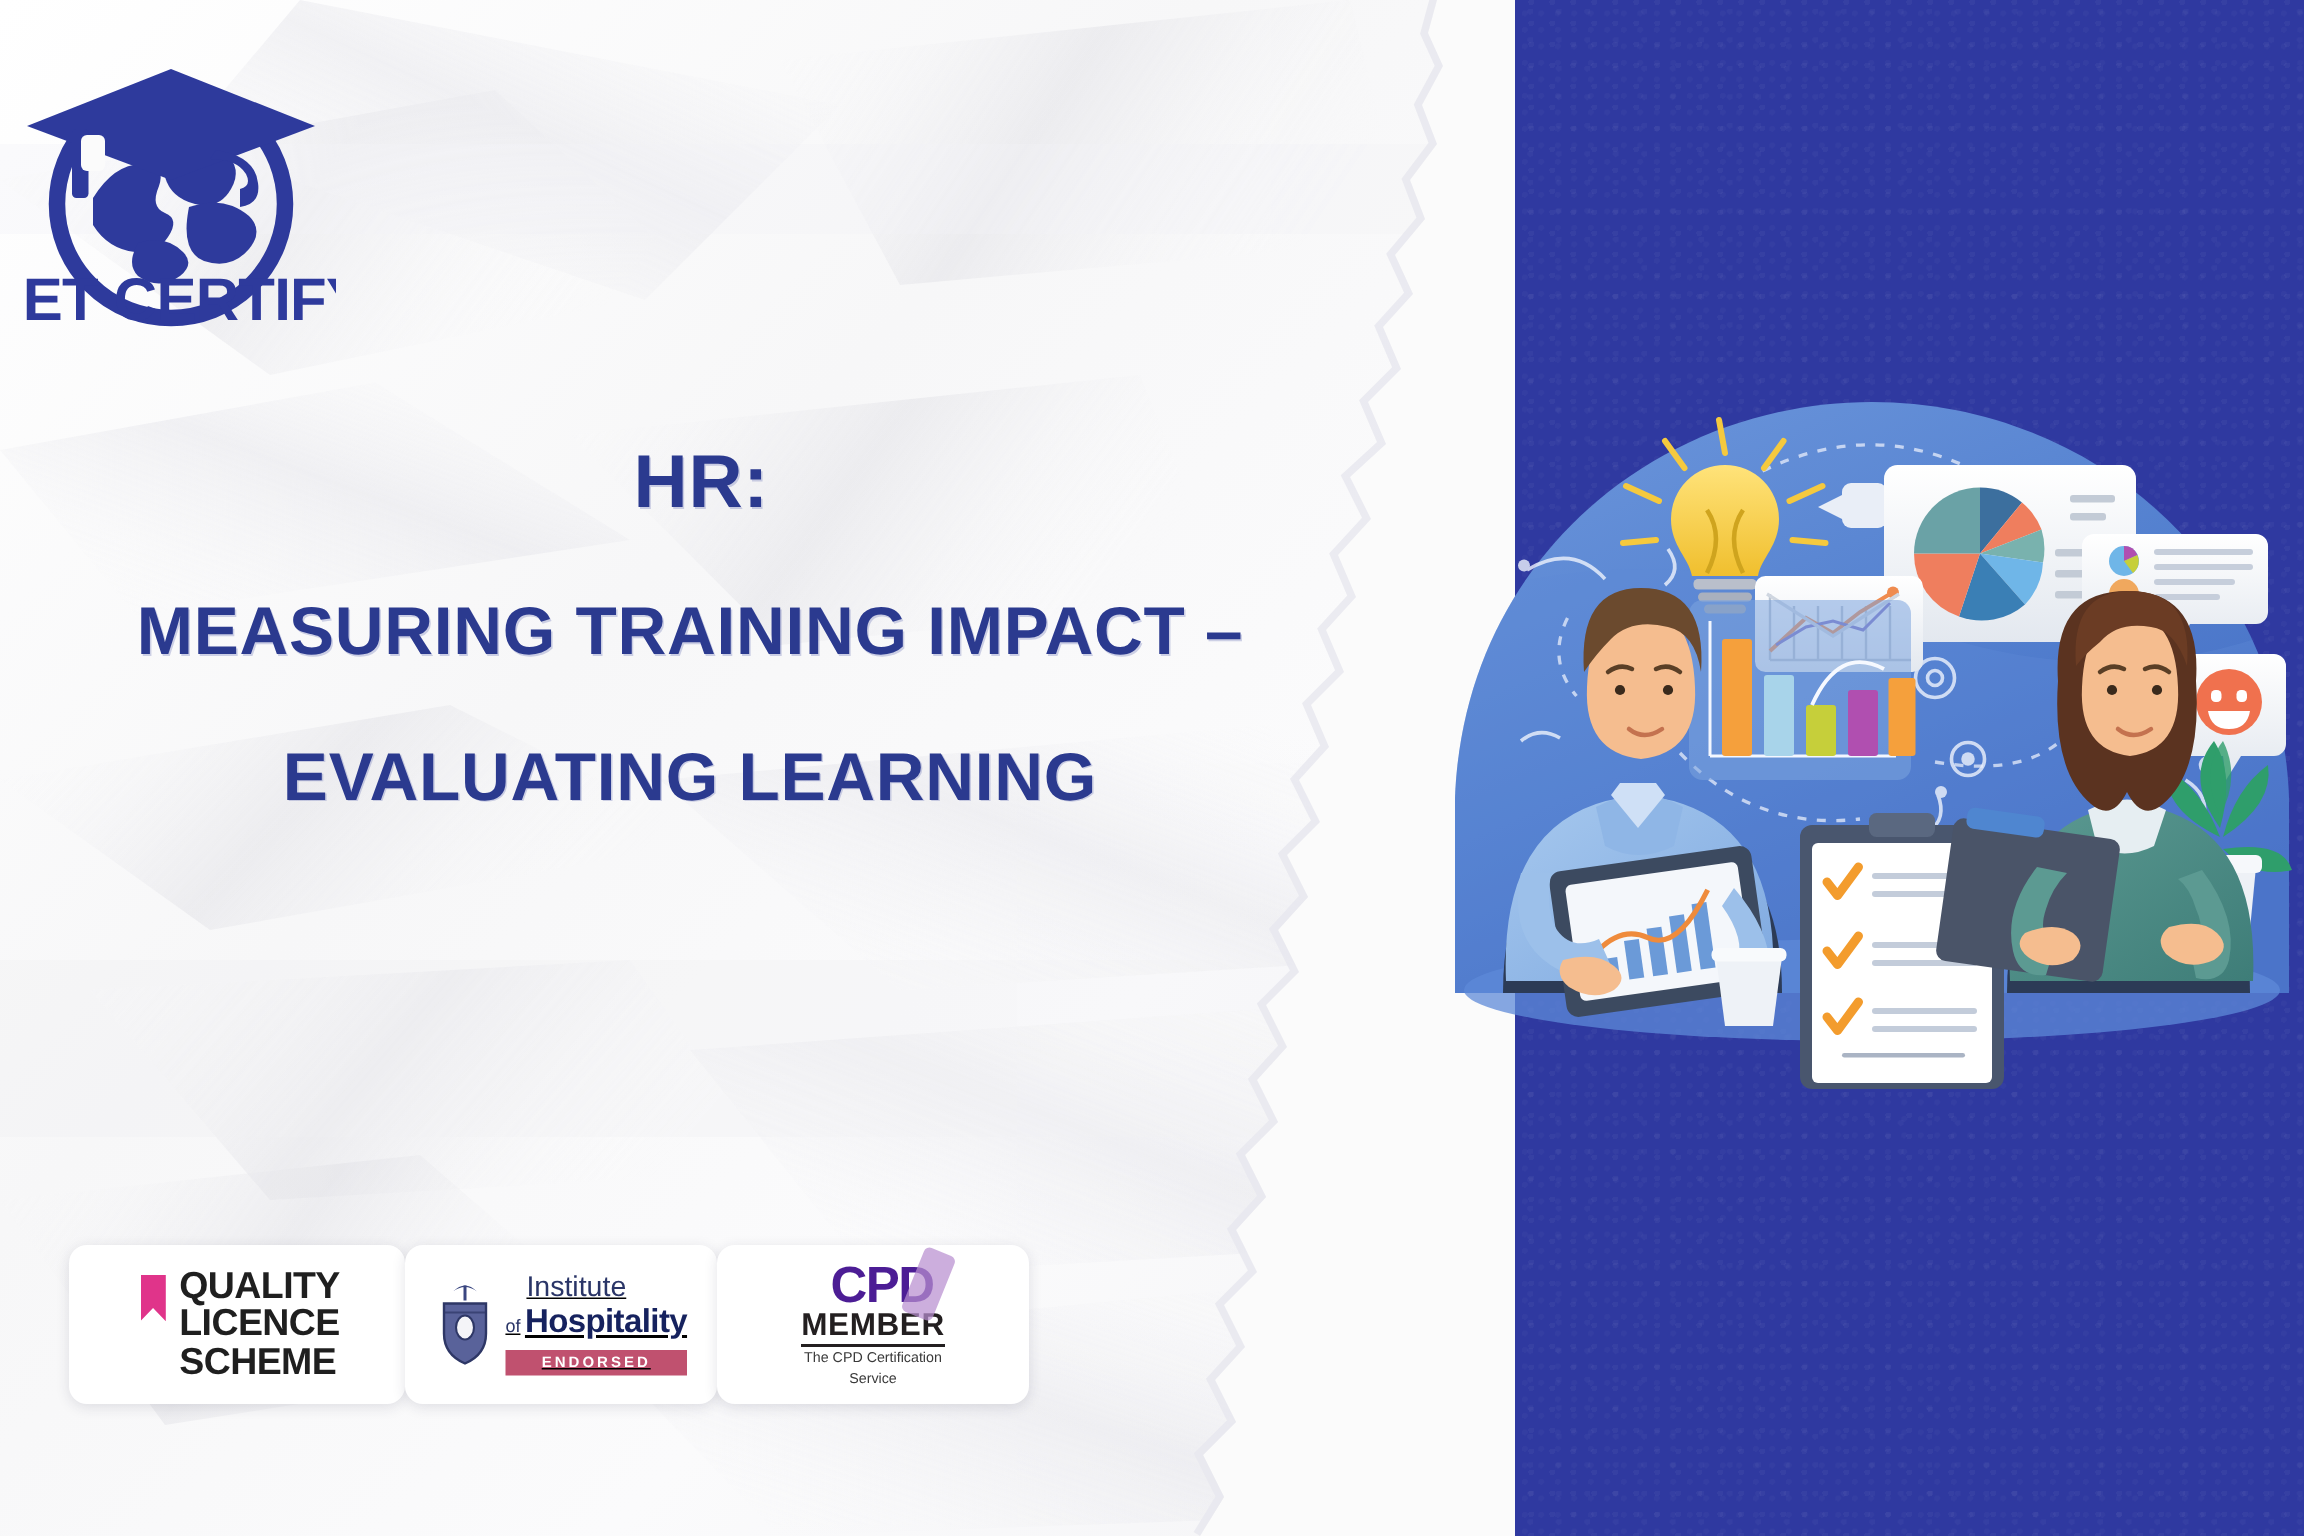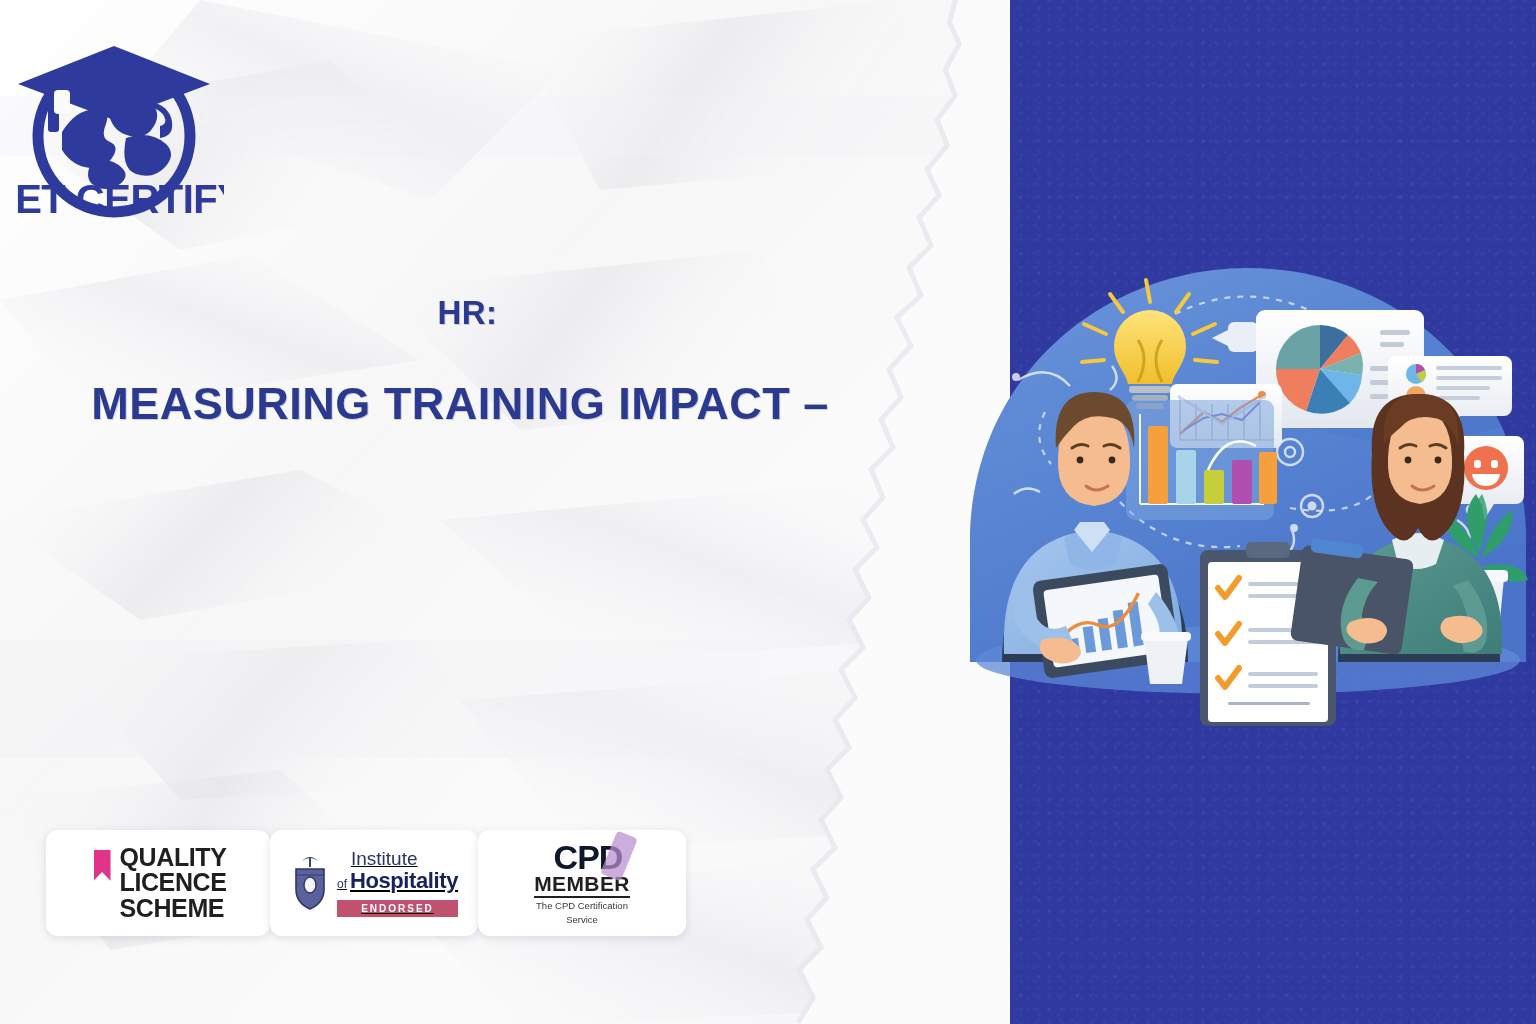--- a/index.html
+++ b/index.html
@@ -44,21 +44,21 @@
     position:absolute; left:0px; top:296px; width:920px;
     text-align:center;
   }
   .title-line {
     color:#2b3a8f;
     font-weight:800;
     letter-spacing:.5px;
     text-shadow:1px 1px 0 rgba(120,130,190,.35);
     line-height:1.0;
   }
-  .t-hr   { font-size:33px; margin-bottom:52px;margin-left:15px; }
+  .t-hr   { font-size:50px; margin-bottom:52px;margin-left:15px; }
   .t-l1   { font-size:45px; margin-bottom:52px; }
   .t-l2   { font-size:45px; margin-bottom:48px; }
   .t-l3   { font-size:45px; }
 
   
   .badges { position:absolute; left:46px; top:830px; display:flex; }
   .badge-card {
     width:224px; height:106px; background:#fff; border-radius:12px;
     box-shadow:0 2px 9px rgba(40,40,70,.13);
     display:flex; align-items:center; justify-content:center;
@@ -79,21 +79,21 @@
   .ih-words { display:flex; flex-direction:column; }
   .ih-l1 { font-size:19px; color:#2a3567; line-height:1; margin-left:14px; }
   .ih-l2 { display:flex; align-items:baseline; gap:3px; }
   .ih-of { font-size:12px; color:#2a3567; }
   .ih-hosp { font-size:22px; font-weight:800; color:#16225e; letter-spacing:-.4px; }
   .ih-endorsed { margin-top:6px; background:#c0516f; color:#fff; font-size:10px;
     font-weight:700; letter-spacing:2px; text-align:center; padding:3px 14px; width:100%; }
 
   
   .cpd-inner { text-align:center; position:relative; }
-  .cpd-top { font-size:34px; font-weight:800; color:#0f172a; letter-spacing:-1px;
+  .cpd-top { font-size:34px; font-weight:800; color:#4c1d95; letter-spacing:-1px;
     line-height:.95; position:relative; display:inline-block;margin-left:12px; }
   .cpd-swoosh { position:absolute; right:-8px; top:-8px; width:22px; height:46px;
     background:#b98fd0; opacity:.72; transform:rotate(22deg); border-radius:4px; }
   .cpd-member { font-size:21px; font-weight:800; color:#231f20; letter-spacing:.4px;
     line-height:1; border-bottom:2px solid #231f20; padding-bottom:2px; display:inline-block; }
   .cpd-sub { font-size:9.5px; color:#3a3a3a; line-height:1.12; margin-top:3px; }
 
   
   .illu { position:absolute; left:960px; top:262px; width:576px; height:470px; }
   .illu svg { display:block; }
@@ -180,20 +180,21 @@
       <rect x="34" y="58" width="11" height="46" rx="3" fill="#2e3a9c"></rect>
       <rect x="40" y="62" width="16" height="24" rx="4" fill="#fbfbfb"></rect>
 
       <text x="100" y="185" text-anchor="middle" font-family="Liberation Sans, sans-serif" font-size="40" font-weight="800" fill="#2e3a9c" letter-spacing="-0.5">GET CERTIFY</text>
     </svg>
   </div>
 
   <div class="title-wrap">
     <div class="title-line t-hr">HR:</div>
     <div class="title-line t-l1">MEASURING TRAINING IMPACT –</div>
+    <div class="title-line t-l2">EVALUATING LEARNING</div>
   </div>
 
   <div class="badges">
 
     <div class="badge-card">
       <div class="qls">
         <div class="bookmark"></div>
         <div class="qls-text">
           <div>QUALITY</div>
           <div>LICENCE</div>

